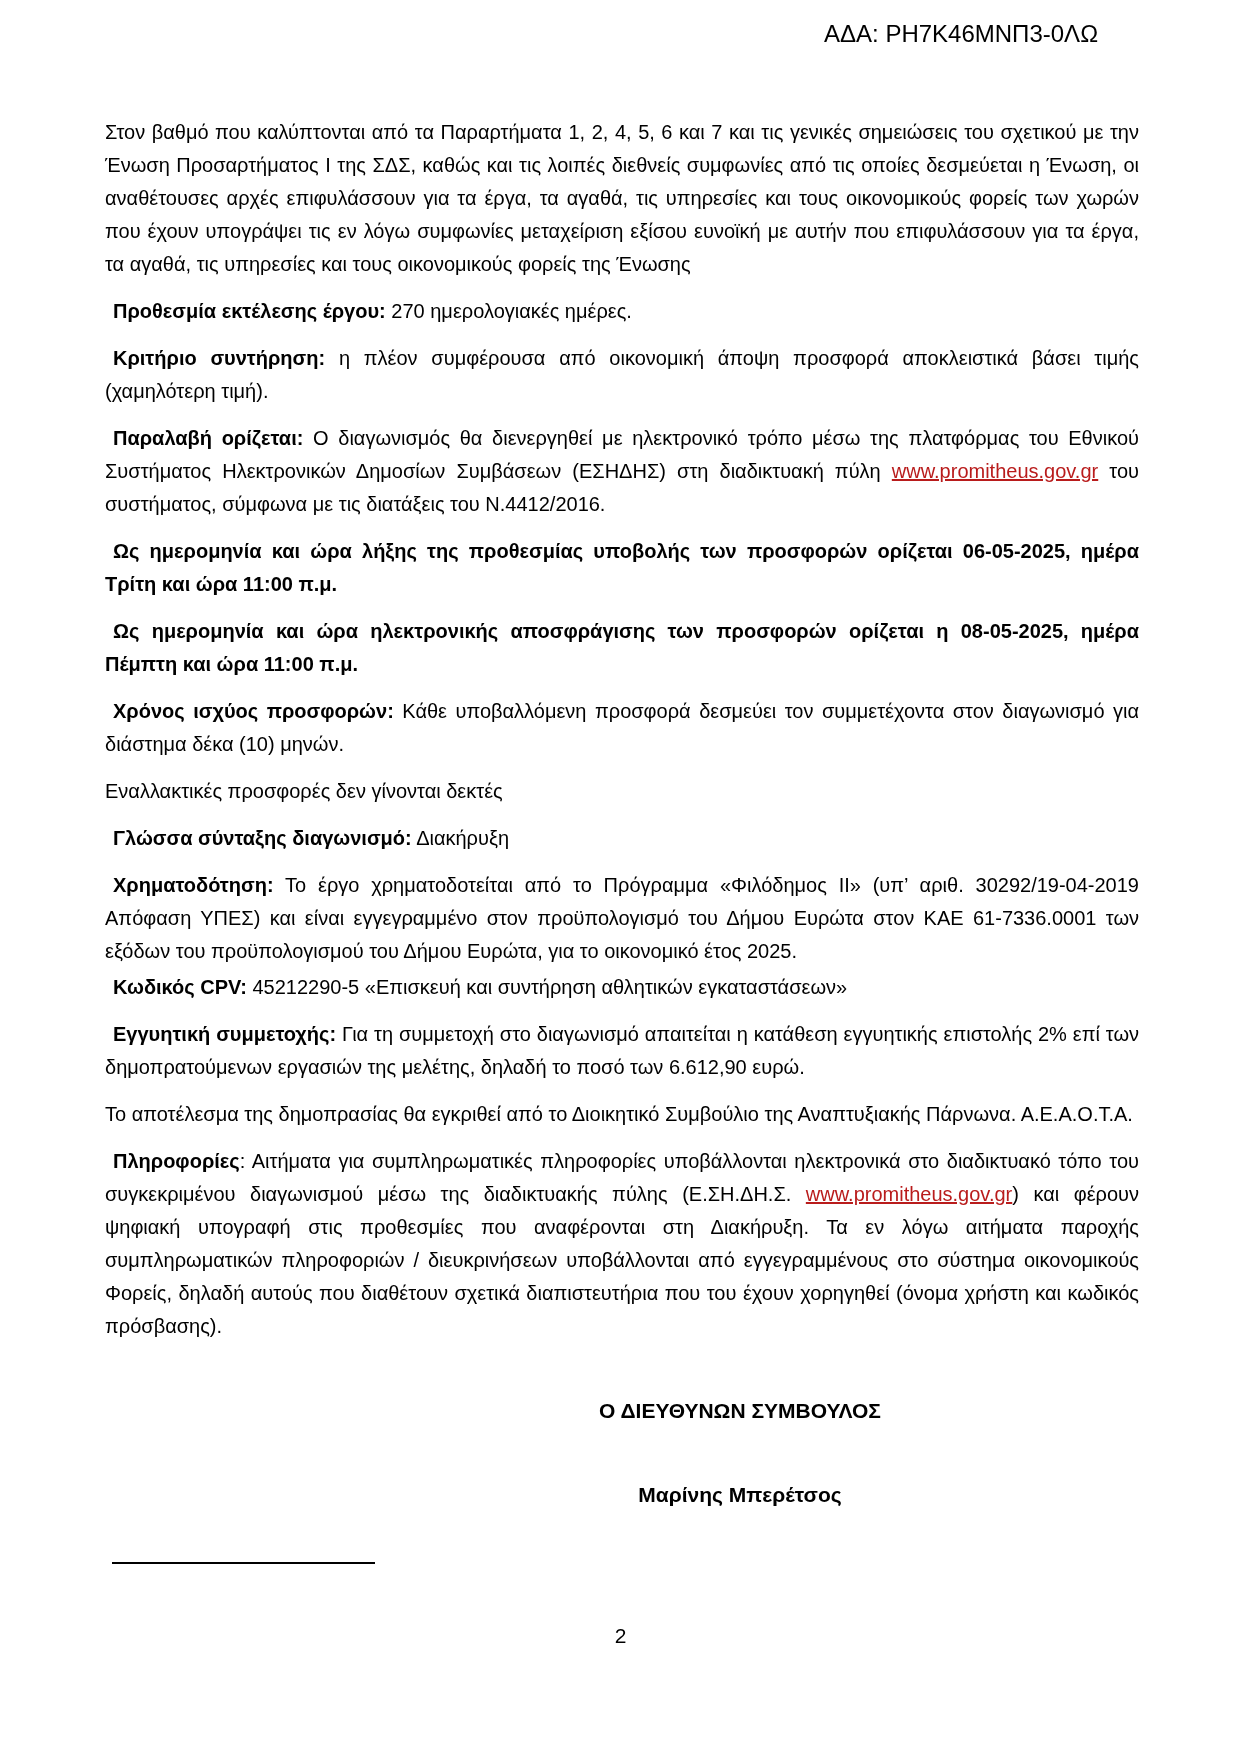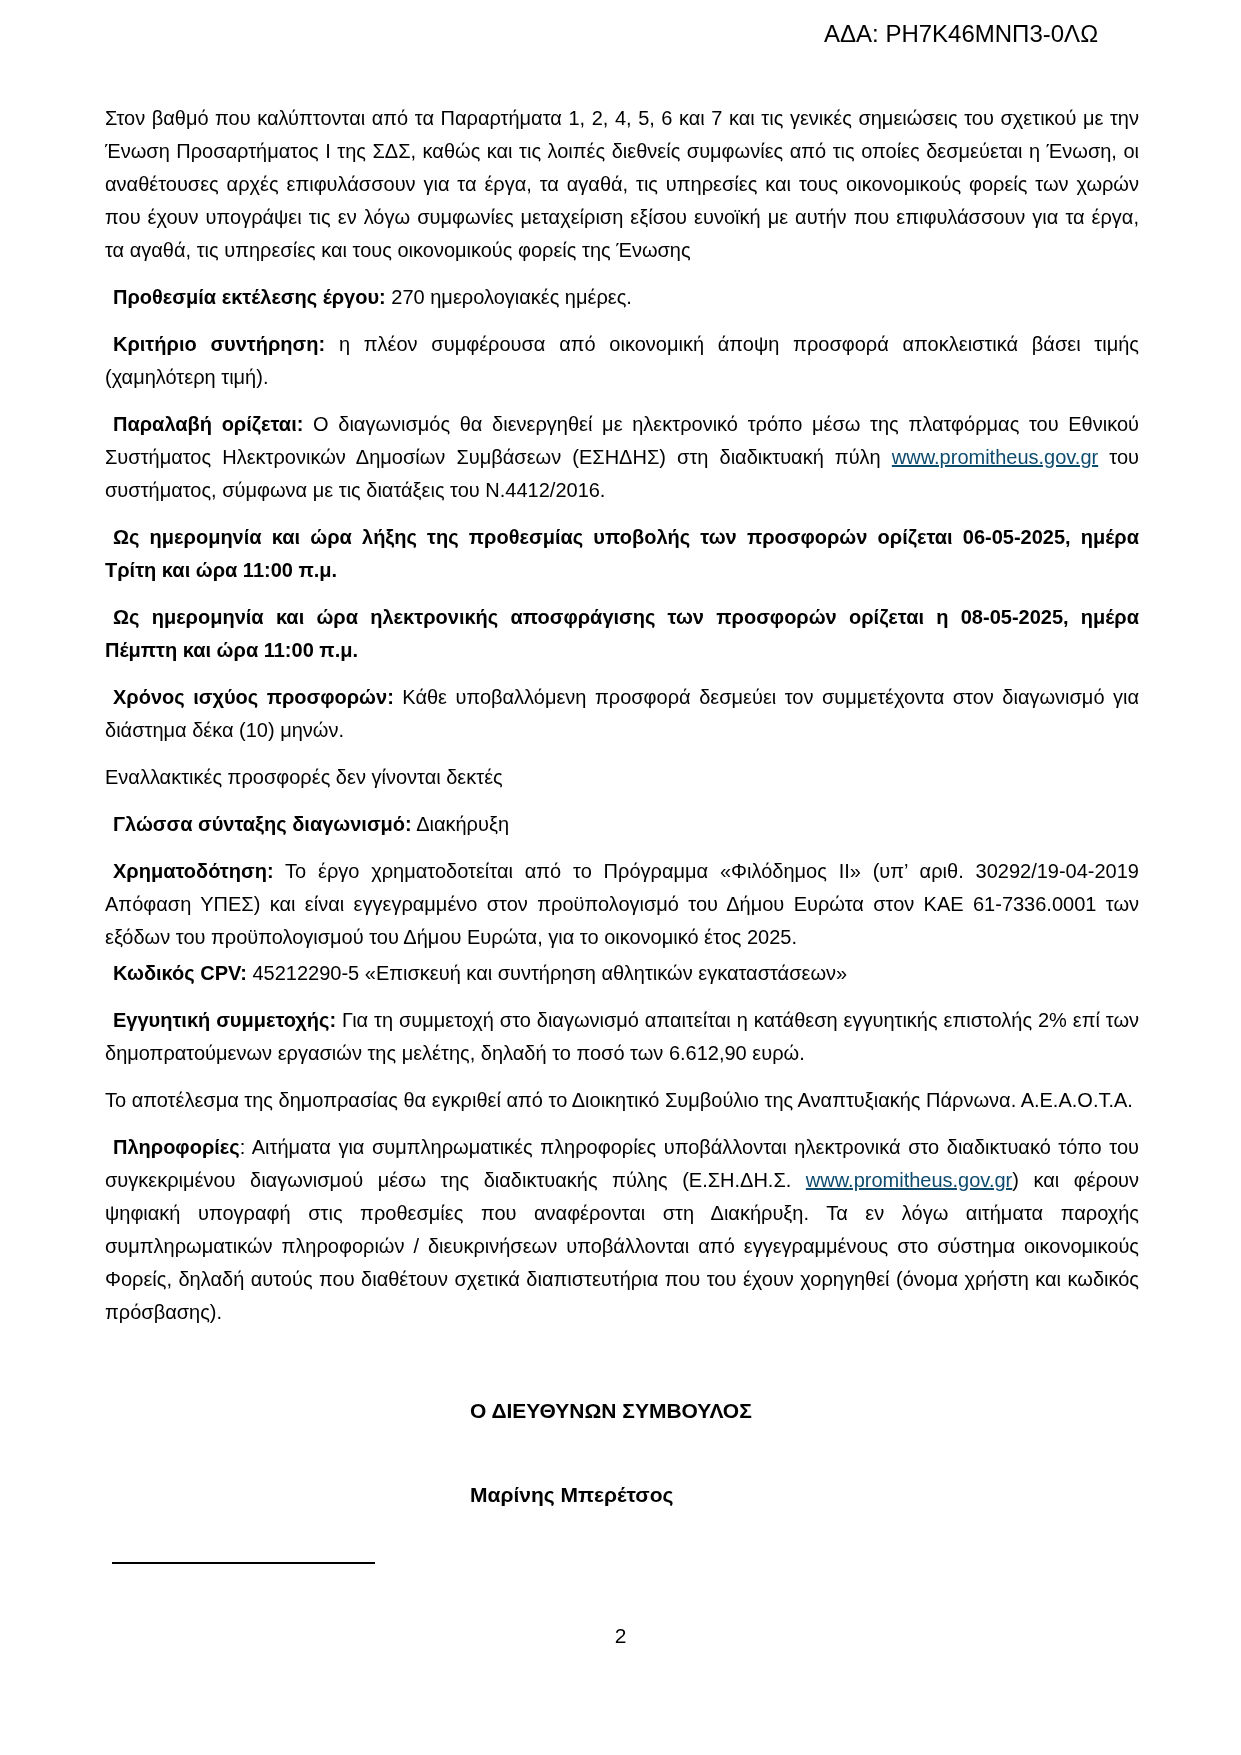--- a/index.html
+++ b/index.html
@@ -19,44 +19,45 @@
   .ada {
     position: absolute;
     top: 20px;
     left: 824px;
     font-size: 24px;
     line-height: 28px;
     white-space: nowrap;
   }
   .content {
     position: absolute;
-    top: 102px;
+    top: 116px;
     left: 105px;
     width: 1034px;
   }
   .para {
     margin: 0 0 14px 0;
     font-size: 20px;
     line-height: 33px;
     text-align: justify;
   }
   .para.no-gap {
     margin-bottom: 3px;
   }
   .b { font-weight: bold; margin-left: 8px; }
   .link {
-    color: #0c4a6e;
+    color: #b91c1c;
     text-decoration: underline;
     cursor: pointer;
   }
   .signature {
     position: absolute;
     top: 1398px;
     left: 470px;
     width: 540px;
+    text-align: center;
     font-weight: bold;
     font-size: 21px;
     line-height: 26px;
   }
   .sig-name {
     margin-top: 58px;
   }
   .footnote-rule {
     position: absolute;
     top: 1562px;

